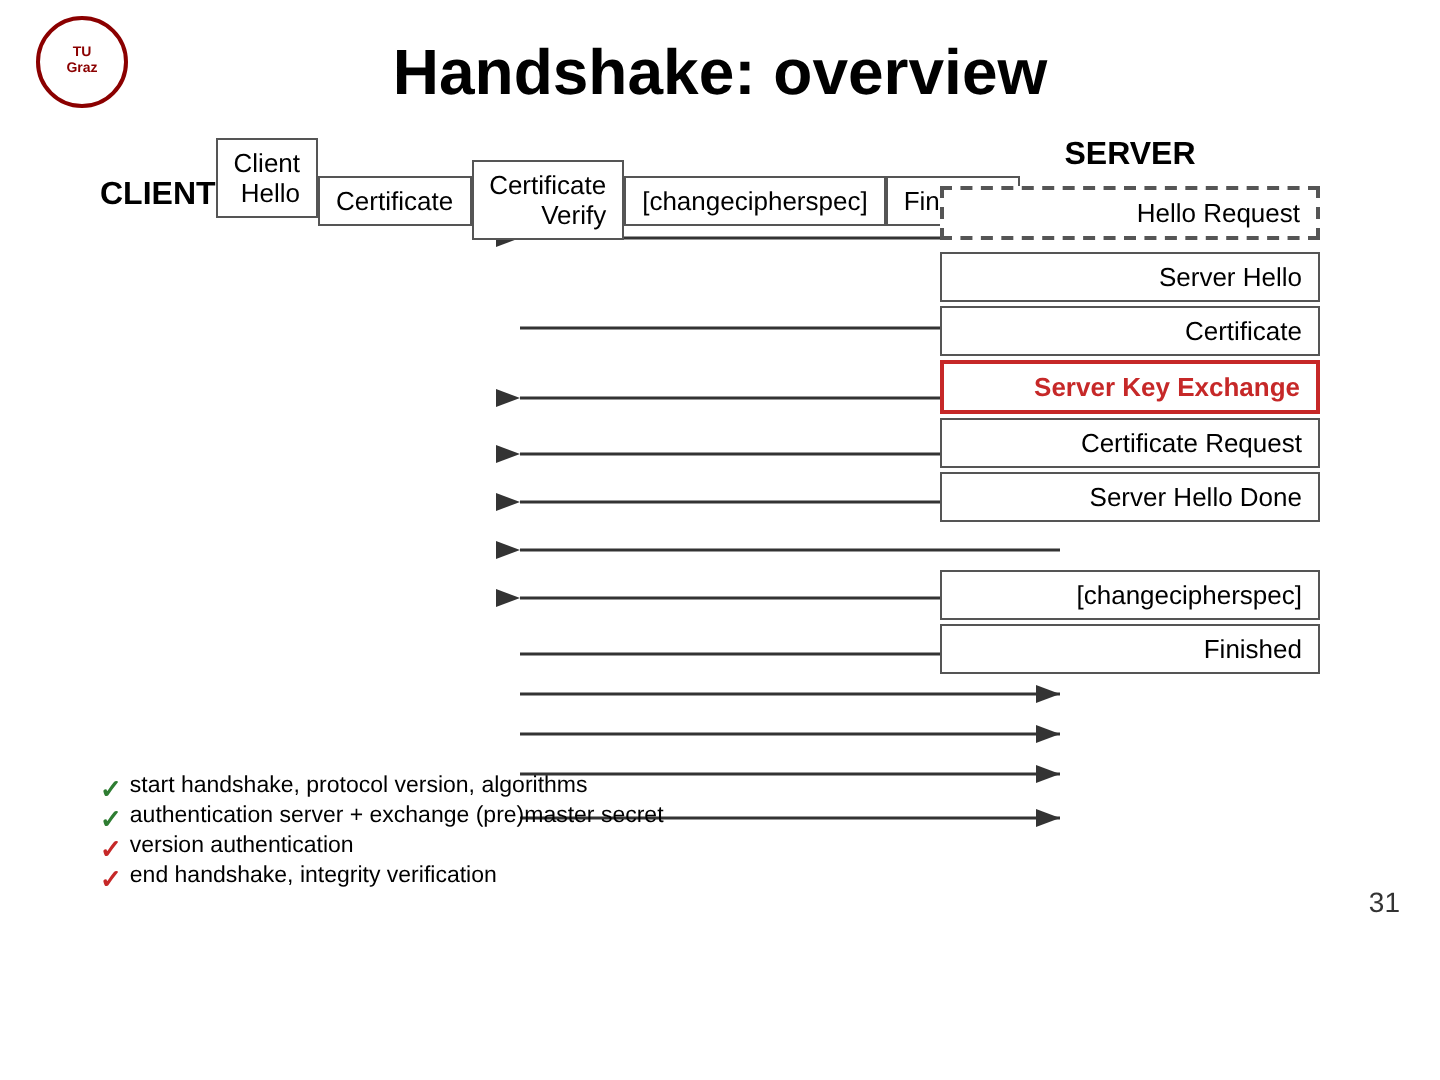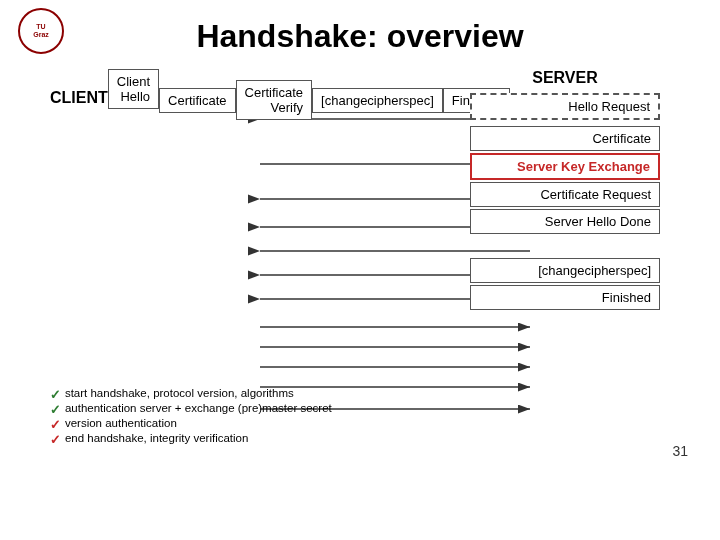--- a/index.html
+++ b/index.html
@@ -102,21 +102,21 @@
 
     .bullet-check-red {
       color: #c62828;
       font-size: 13px;
       font-weight: bold;
     }
 
     .page-number {
       position: absolute;
       bottom: 10px;
-      right: 32px;
+      right: 20px;
       font-size: 14px;
       color: #333;
     }
   </style>
 </head>
 <body>
 
 <div class="page-container">
 
   <div class="logo">
@@ -193,20 +193,23 @@
       </div>
     </div>
 
     <div style="position:absolute; right:30px; top:0; width:210px; display:flex; flex-direction:column; align-items:center;">
       <div class="col-header">SERVER</div>
 
       <div class="box box-dashed" style="margin-bottom:6px;">
         <span>Hello Request</span>
       </div>
 
+      <div class="box" style="margin-bottom:2px;">
+        <span>Server Hello</span>
+      </div>
 
       <div class="box" style="margin-bottom:2px;">
         <span>Certificate</span>
       </div>
 
       <div class="box box-red" style="margin-bottom:2px;">
         <span>Server Key Exchange</span>
       </div>
 
       <div class="box" style="margin-bottom:2px;">

